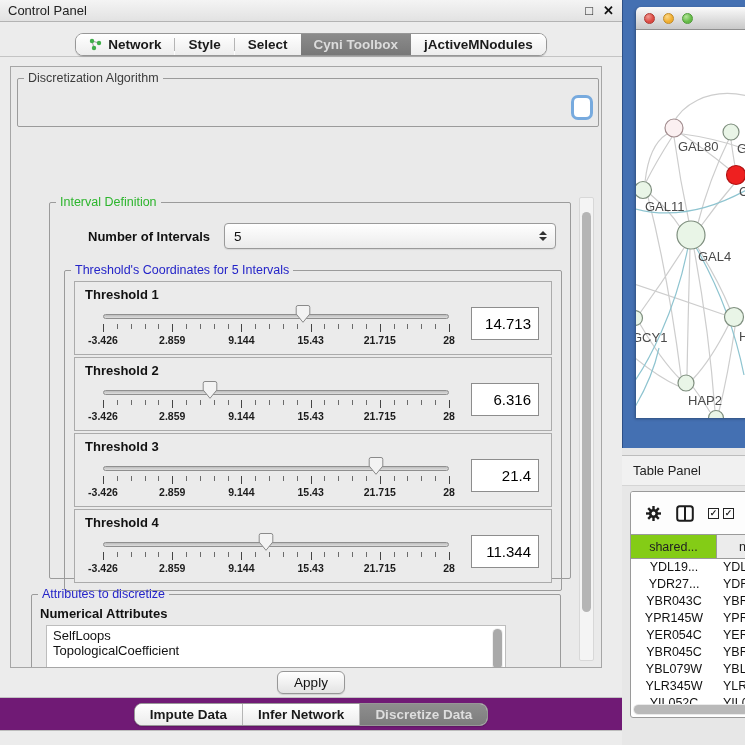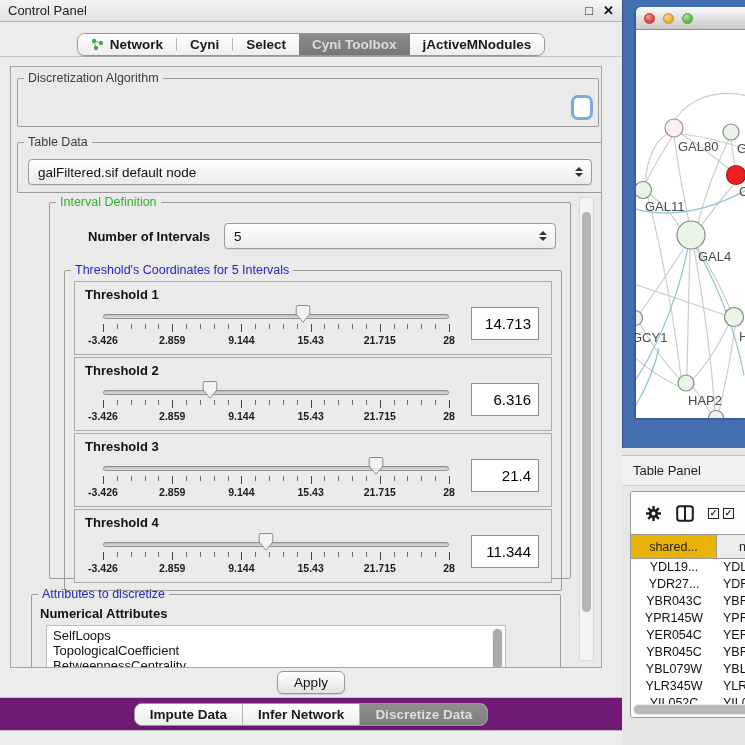--- a/index.html
+++ b/index.html
@@ -92,21 +92,21 @@
   circle.node.r{fill:#ee2020;stroke:#b31414;}
   text.nlabel{font-size:13px;fill:#4a4a4a;font-family:"Liberation Sans",sans-serif;}
 
   .tp-titlebar{position:absolute;left:0;top:455px;width:123px;height:31px;background:#f1f1f1;border-top:1px solid #bdbdbd;border-bottom:1px solid #d5d5d5;display:flex;align-items:center;padding-left:11px;font-size:13px;color:#222;}
   .table-card{position:absolute;left:8px;top:491px;width:130px;height:227px;background:#fff;border:1px solid #9a9a9a;border-radius:3px;overflow:hidden;}
   .tp-toolbar{height:42px;display:flex;align-items:center;gap:14px;padding-left:14px;background:#fdfdfd;}
   .cbpair{display:flex;gap:4px;}
   .cb{width:11px;height:11px;border:1.5px solid #222;font-size:9px;line-height:9px;text-align:center;color:#222;font-weight:bold;}
   .thead{display:flex;height:25px;border-top:1px solid #9a9a9a;border-bottom:1px solid #9a9a9a;}
   .thcell{width:86px;flex:0 0 86px;display:flex;align-items:center;justify-content:center;font-size:12.5px;color:#222;border-right:1px solid #9a9a9a;overflow:hidden;white-space:nowrap;}
-  .thcell.sel{background:#eab308;}
+  .thcell.sel{background:#84cc16;}
   .thcell.plain{background:#ececec;justify-content:flex-start;padding-left:22px;}
   .trows{height:146px;overflow:hidden;}
   .trow{display:flex;height:17px;}
   .tcell{width:86px;flex:0 0 86px;font-size:12.5px;color:#111;text-align:center;line-height:17px;overflow:hidden;white-space:nowrap;}
   .tcell.c1{text-align:left;padding-left:6px;}
   .tp-hscroll{position:absolute;left:2px;right:2px;top:212px;height:11px;background:#eaeaea;border-radius:6px;}
   .tp-hscroll i{position:absolute;left:1px;top:1px;height:9px;width:92%;background:#b9b9b9;border-radius:6px;}
   .icon-svg{display:block;}
 </style>
 </head>
@@ -128,21 +128,21 @@
             <line x1="3" y1="3" x2="10" y2="5" stroke="#9a9a9a" stroke-width="1"></line>
             <line x1="3" y1="3" x2="5" y2="10" stroke="#9a9a9a" stroke-width="1"></line>
             <circle cx="3" cy="3" r="2.2" fill="#3fae49"></circle>
             <circle cx="10" cy="5" r="2.2" fill="#3fae49"></circle>
             <circle cx="5" cy="10" r="2.2" fill="#3fae49"></circle>
           </svg>
         <span>Network</span>
       </div>
       <span class="vsep"></span>
       <div class="tab">
-          <span>Cyni</span>
+          <span>Style</span>
         </div>
       <span class="vsep"></span>
       <div class="tab">
           <span>Select</span>
         </div>
       <div class="tab dark">
           <span>Cyni Toolbox</span>
         </div>
       <div class="tab">
           <span>jActiveMNodules</span>
@@ -150,30 +150,20 @@
     </div>
   </div>
 
   <div class="outer-panel">
 
     <fieldset class="fs-algo">
       <legend>Discretization Algorithm</legend>
     </fieldset>
     <div class="focus-frag"></div>
 
-    <fieldset class="fs-tdata">
-      <legend>Table Data</legend>
-      <div class="combo tdata-combo">
-        <span>galFiltered.sif default node</span>
-        <span class="spin">
-            <i class="up"></i>
-            <i class="dn"></i>
-          </span>
-      </div>
-    </fieldset>
 
     <fieldset class="fs-interval">
       <legend class="lg-green">Interval Definition</legend>
       <div class="num-row">
         <span class="lbl">Number of Intervals</span>
         <div class="combo num-combo">
           <span>5</span>
           <span class="spin">
               <i class="up"></i>
               <i class="dn"></i>
@@ -382,21 +372,20 @@
       </fieldset>
     </fieldset>
 
     <fieldset class="fs-attrs">
       <legend class="lg-blue">Attributes to discretize</legend>
       <div class="attrs-title">Numerical Attributes</div>
       <div class="listbox">
         <div class="list-items">
             <div class="list-item">SelfLoops</div>
             <div class="list-item">TopologicalCoefficient</div>
-            <div class="list-item">BetweennessCentrality</div>
           </div>
         <div class="list-vscroll">
             <i></i>
           </div>
       </div>
     </fieldset>
 
     <div class="main-vscroll">
         <i></i>
       </div>

